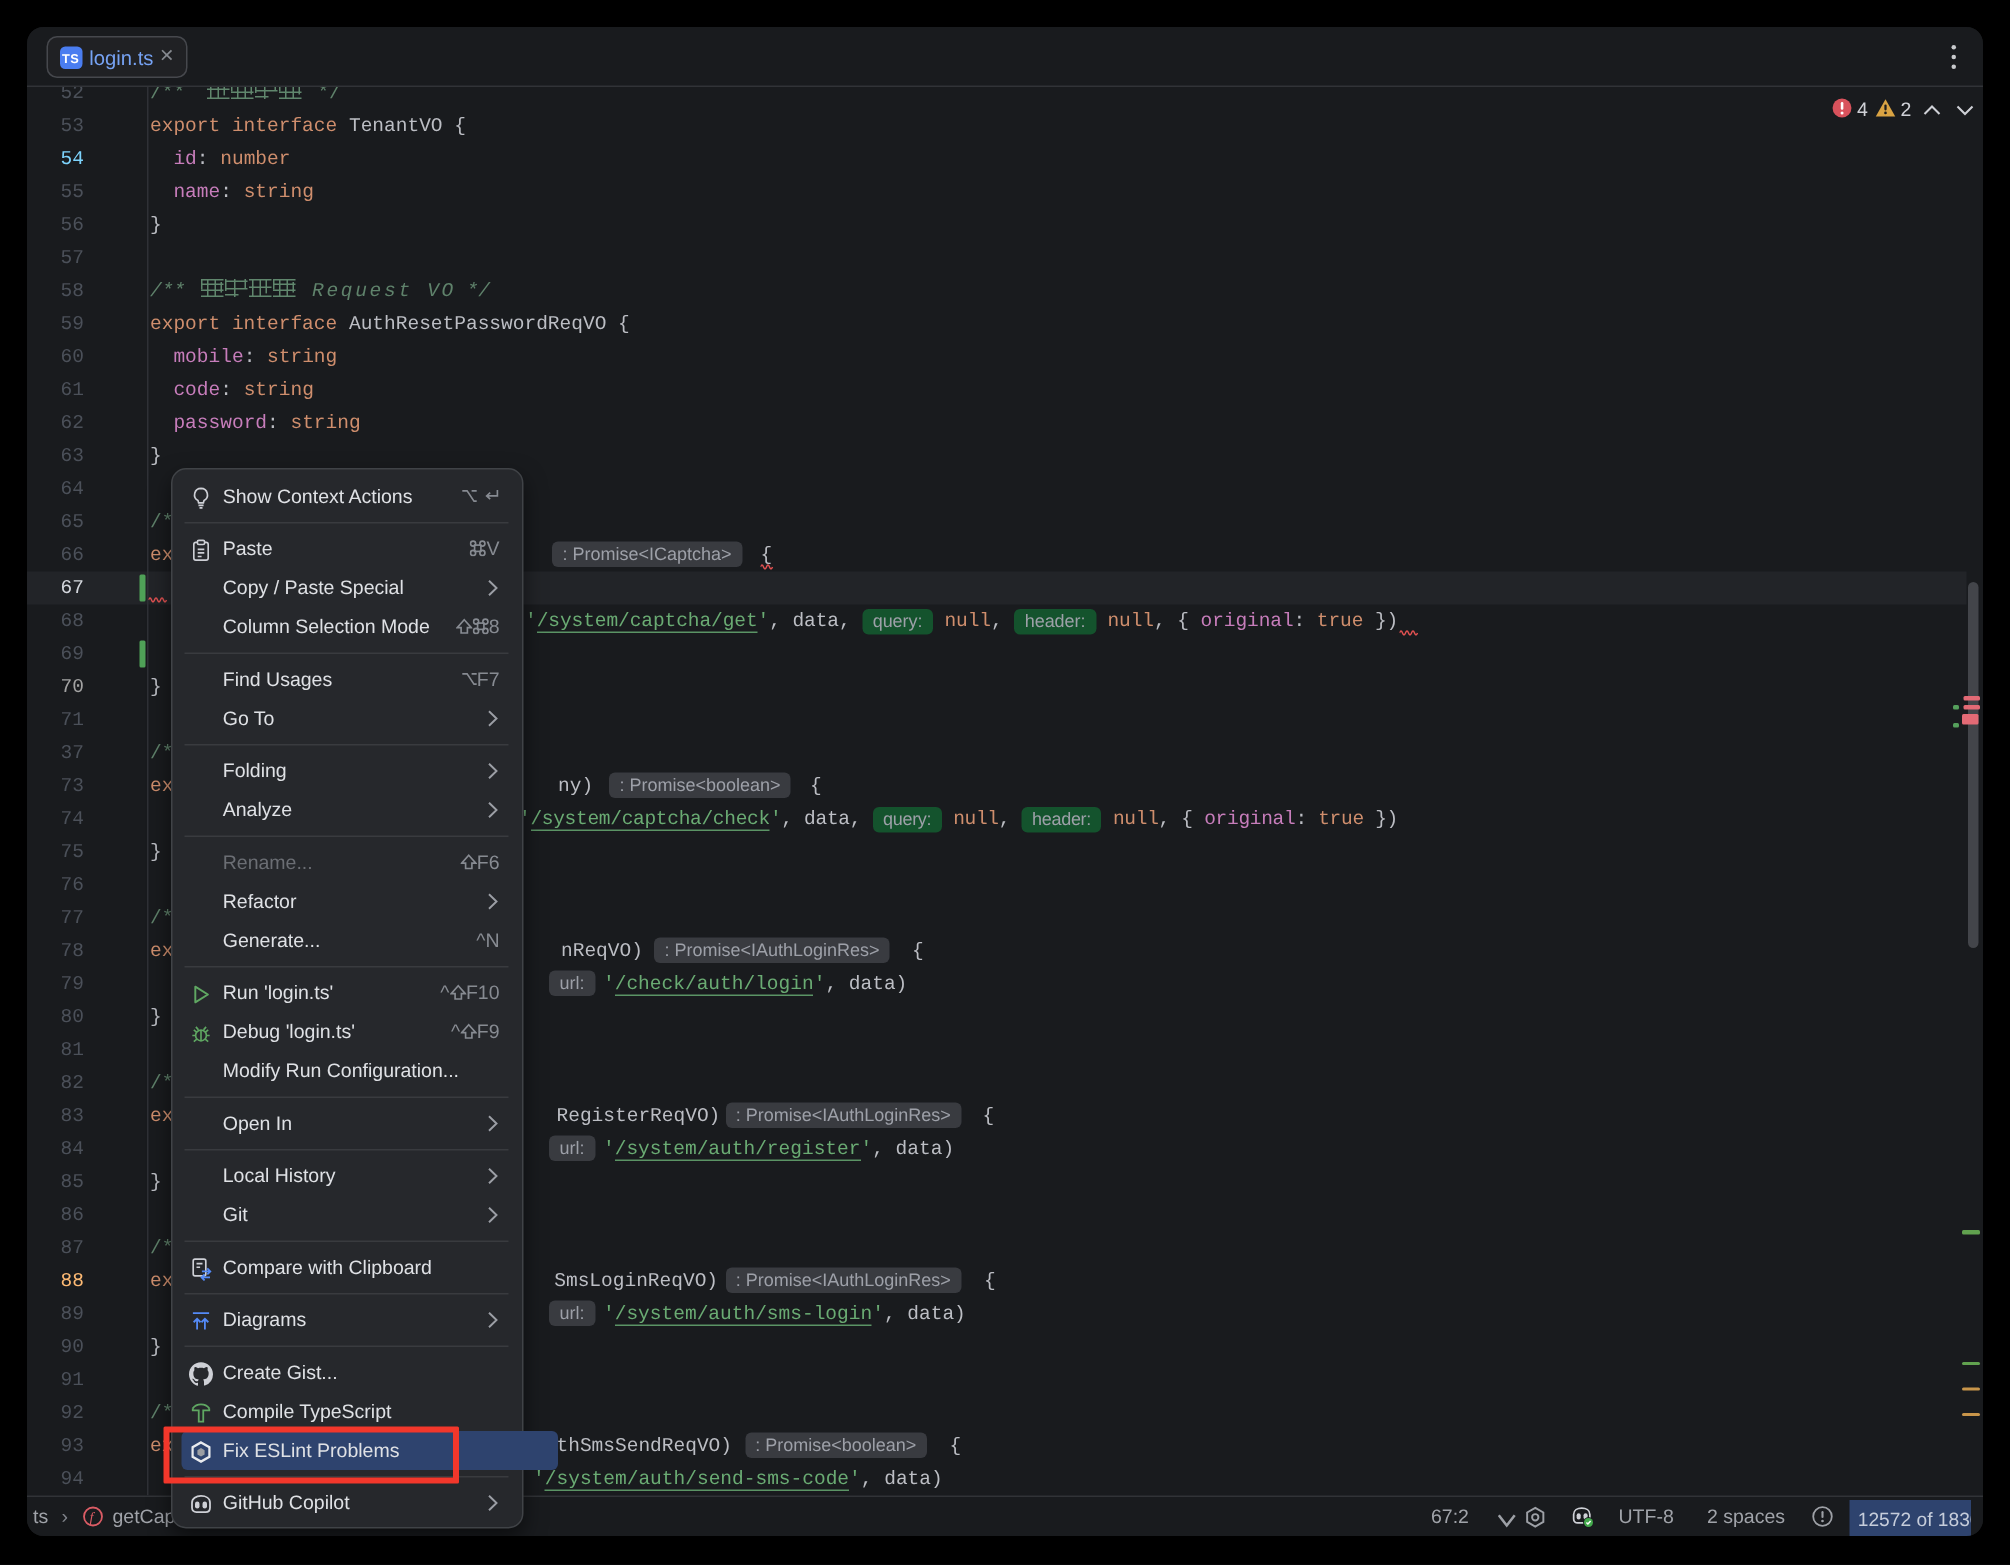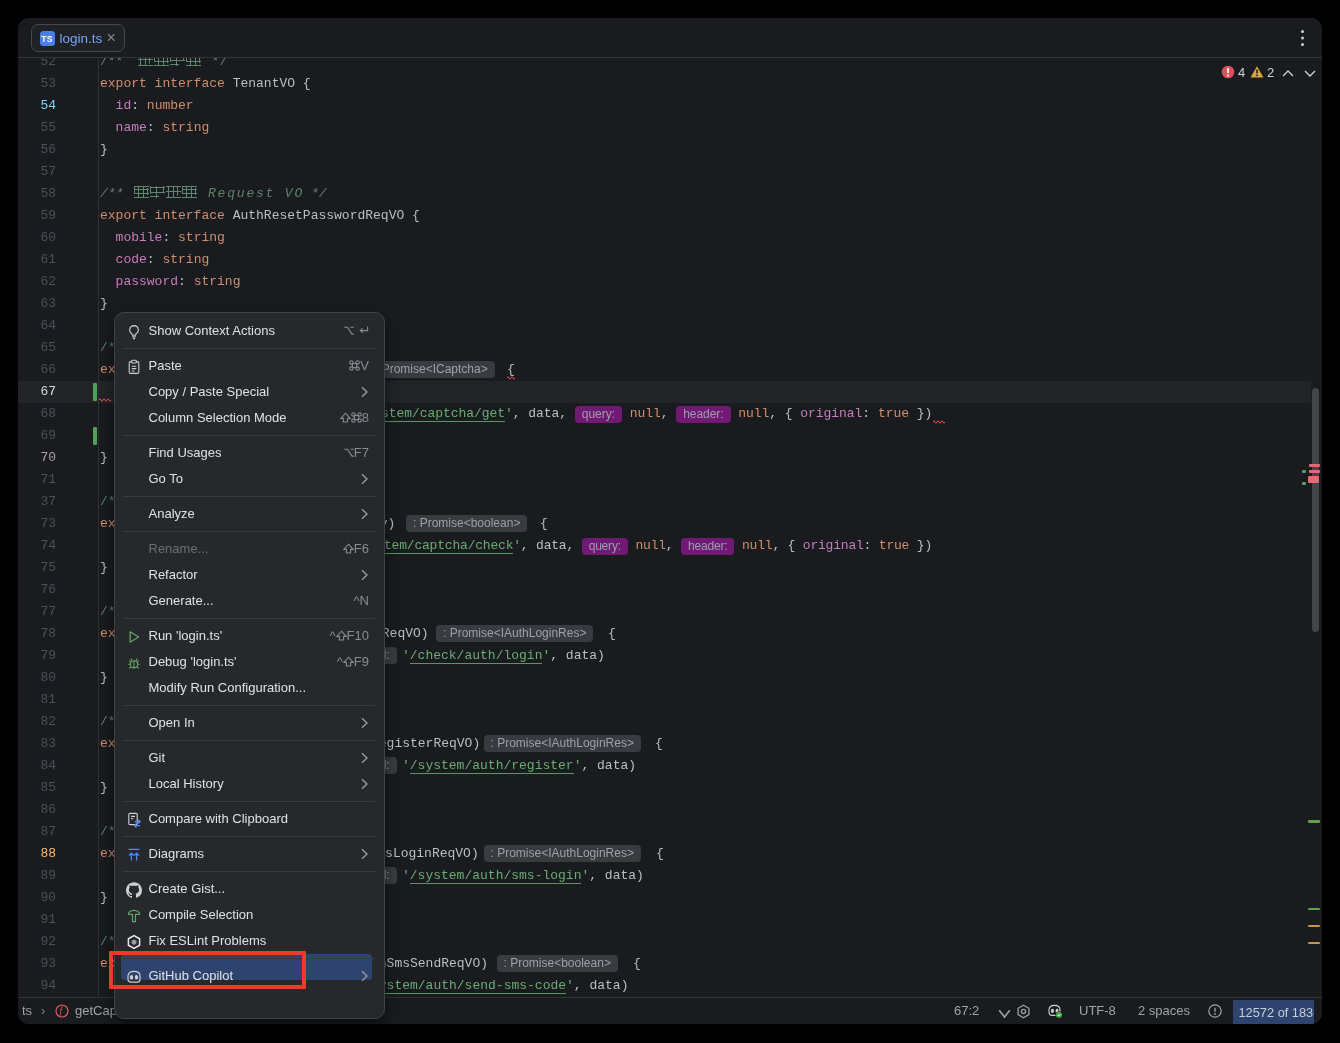--- a/index.html
+++ b/index.html
@@ -4,21 +4,21 @@
 html,body{width:1340px;height:1043px;background:#000;overflow:hidden}
 body{font-family:"Liberation Sans",sans-serif;position:relative}
 #win{position:absolute;left:18px;top:18px;width:1304px;height:1006px;background:#191b1e;border-radius:11px;overflow:hidden}
 .abs{position:absolute}
 
 .row{position:absolute;left:0;width:1304px;height:22px;line-height:22px;font-family:"Liberation Mono",monospace;font-size:13px;white-space:pre;color:#bcbec4}
 .num{position:absolute;left:0;width:38px;text-align:right;color:#4b5059;font-family:"Liberation Mono",monospace;font-size:13px;line-height:22px}
 .code{position:absolute;white-space:pre}
 .kw{color:#cf8e6d}.fg{color:#bcbec4}.pr{color:#c77dbb}.st{color:#6aab73}.cm{color:#5f826b}
 .su{color:#6aab73;border-bottom:1px solid #5b9465}
-.pill{display:inline-block;background:#701a75;color:#9da0a8;font-family:"Liberation Sans",sans-serif;font-size:12px;line-height:17px;height:17px;border-radius:4px;padding:0 7px;vertical-align:-1.5px}
+.pill{display:inline-block;background:#14532d;color:#9da0a8;font-family:"Liberation Sans",sans-serif;font-size:12px;line-height:17px;height:17px;border-radius:4px;padding:0 7px;vertical-align:-1.5px}
 .apill{position:absolute;background:#393b40;color:#9da0a8;font-family:"Liberation Sans",sans-serif;font-size:12px;line-height:17px;height:17px;border-radius:4px;padding:0 7px;white-space:pre}
 .cjk{display:inline-block;width:7.1px;height:11.5px;margin:0 0.4px;vertical-align:-1.5px;background:
  linear-gradient(#60876d,#60876d) 0 0/100% 1.2px no-repeat,
  linear-gradient(#60876d,#60876d) 0 33%/100% 1.2px no-repeat,
  linear-gradient(#60876d,#60876d) 0 66%/100% 1.2px no-repeat,
  linear-gradient(#60876d,#60876d) 0 100%/100% 1.2px no-repeat,
  linear-gradient(#60876d,#60876d) 46% 0/1.2px 100% no-repeat,
  linear-gradient(#60876d,#60876d) 0 0/1.2px 60% no-repeat,
  linear-gradient(#60876d,#60876d) 100% 40%/1.2px 60% no-repeat}
 .cjk2{display:inline-block;width:14.6px;height:12.5px;margin:0 0.7px;vertical-align:-1.5px;background:
@@ -46,21 +46,21 @@
  linear-gradient(#60876d,#60876d) 100% 12%/1.25px 55% no-repeat}
 
 #tabbar{position:absolute;left:0;top:0;width:1304px;height:40px;background:#191b1e;border-bottom:1px solid #313337;z-index:5}
 #tab{position:absolute;left:12.5px;top:6px;width:94px;height:28px;border:1px solid #46484d;border-radius:7px;background:#202124}
 #tsicon{position:absolute;left:8px;top:6px;width:15px;height:15px;border-radius:3.5px;background:#4a7df0;color:#fff;font-size:8.5px;font-weight:bold;text-align:center;line-height:16px;letter-spacing:0.2px}
 #tabname{position:absolute;left:28px;top:0;line-height:27px;font-size:13.5px;color:#76a2f3}
 #tabx{position:absolute;left:75px;top:0;line-height:26px;font-size:16px;color:#85898f}
 #statusbar{position:absolute;left:0;top:979px;width:1304px;height:27px;background:#191b1e;border-top:1px solid #313337;z-index:6;font-size:13px;color:#a0a3a9}
 .sitem{position:absolute;line-height:26px;white-space:pre}
 
-#menu{position:absolute;left:95.5px;top:293.5px;width:271px;height:707px;background:#26282c;border:1px solid #404347;border-radius:10px;z-index:10;box-shadow:0 6px 14px rgba(0,0,0,0.5);padding-top:5px}
+#menu{position:absolute;left:95.5px;top:293.5px;width:235px;height:707px;background:#26282c;border:1px solid #404347;border-radius:10px;z-index:10;box-shadow:0 6px 14px rgba(0,0,0,0.5);padding-top:5px}
 .mi{position:relative;height:26px;line-height:26px;font-size:13px;color:#dfe1e5}
 .mi .lbl{position:absolute;left:34px;top:0}
 .mi .ic{position:absolute;left:11px;top:5px;width:16px;height:16px}
 .mi .sc{position:absolute;right:14.5px;top:0;color:#878b92;white-space:nowrap}
 .mi .sub{position:absolute;right:16px;top:7px}
 .msep{height:9px;position:relative}
 .msep:after{content:"";position:absolute;left:8px;right:9px;top:4px;border-top:1px solid #393b3f}
 .dis{color:#6b6e74}
 #sel{position:absolute;left:6px;top:641.5px;width:251px;height:25.5px;background:#2e436e;border-radius:4px}
 #redbox{position:absolute;left:90.5px;top:933px;width:197px;height:37.5px;border:4px solid #f2372b;z-index:12;border-radius:1px}
@@ -323,20 +323,26 @@
           </svg>F7</span>
       </div>
       <div class="mi">
         <span class="lbl">Go To</span>
         <svg class="sub" width="7" height="12" viewBox="0 0 7 12">
           <path d="M1 1.2 6 6 1 10.8" fill="none" stroke="#9b9ea5" stroke-width="1.3"></path>
         </svg>
       </div>
       <div class="msep"></div>
       <div class="mi">
+        <span class="lbl">Folding</span>
+        <svg class="sub" width="7" height="12" viewBox="0 0 7 12">
+          <path d="M1 1.2 6 6 1 10.8" fill="none" stroke="#9b9ea5" stroke-width="1.3"></path>
+        </svg>
+      </div>
+      <div class="mi">
         <span class="lbl">Analyze</span>
         <svg class="sub" width="7" height="12" viewBox="0 0 7 12">
           <path d="M1 1.2 6 6 1 10.8" fill="none" stroke="#9b9ea5" stroke-width="1.3"></path>
         </svg>
       </div>
       <div class="msep"></div>
       <div class="mi dis">
         <span class="lbl">Rename...</span>
         <span class="sc"><svg style="vertical-align:-1px" width="11" height="11" viewBox="0 0 11 11">
             <g fill="none" stroke="#878b92" stroke-width="1.1">
@@ -385,27 +391,27 @@
       </div>
       <div class="msep"></div>
       <div class="mi">
         <span class="lbl">Open In</span>
         <svg class="sub" width="7" height="12" viewBox="0 0 7 12">
           <path d="M1 1.2 6 6 1 10.8" fill="none" stroke="#9b9ea5" stroke-width="1.3"></path>
         </svg>
       </div>
       <div class="msep"></div>
       <div class="mi">
+        <span class="lbl">Local History</span>
+        <svg class="sub" width="7" height="12" viewBox="0 0 7 12">
+          <path d="M1 1.2 6 6 1 10.8" fill="none" stroke="#9b9ea5" stroke-width="1.3"></path>
+        </svg>
+      </div>
+      <div class="mi">
         <span class="lbl">Git</span>
-        <svg class="sub" width="7" height="12" viewBox="0 0 7 12">
-          <path d="M1 1.2 6 6 1 10.8" fill="none" stroke="#9b9ea5" stroke-width="1.3"></path>
-        </svg>
-      </div>
-      <div class="mi">
-        <span class="lbl">Local History</span>
         <svg class="sub" width="7" height="12" viewBox="0 0 7 12">
           <path d="M1 1.2 6 6 1 10.8" fill="none" stroke="#9b9ea5" stroke-width="1.3"></path>
         </svg>
       </div>
       <div class="msep"></div>
       <div class="mi">
         <span class="ic"><svg width="16" height="16" viewBox="0 0 16 16">
             <g fill="none" stroke="#ced0d6" stroke-width="1.1">
               <rect x="2.8" y="1.4" width="8.4" height="11.2" rx="1.2"></rect>
               <path d="M5 4.4h4M5 6.8h2.4"></path>
@@ -438,21 +444,21 @@
           </svg></span>
         <span class="lbl">Create Gist...</span>
       </div>
       <div class="mi">
         <span class="ic"><svg width="16" height="16" viewBox="0 0 16 16">
             <g fill="none" stroke="#5fa762" stroke-width="1.2">
               <path d="M2.5 4.9C3.9 3 6 2.3 8 2.3s4.1.7 5.5 2.6"></path>
               <path d="M2.5 4.9v1.4h4v7.4h3V6.3h4V4.9"></path>
             </g>
           </svg></span>
-        <span class="lbl">Compile Selection</span>
+        <span class="lbl">Compile TypeScript</span>
       </div>
       <div class="mi">
         <span class="ic"><svg width="16" height="16" viewBox="0 0 16 16">
             <path d="M8 1.6 13.6 4.8v6.4L8 14.4 2.4 11.2V4.8z" fill="none" stroke="#e8eaee" stroke-width="1.5"></path>
             <path d="M8 5.4 10.4 6.8v2.8L8 11 5.6 9.6V6.8z" fill="#9b9ea3"></path>
           </svg></span>
         <span class="lbl">Fix ESLint Problems</span>
       </div>
       <div class="msep"></div>
       <div class="mi">

